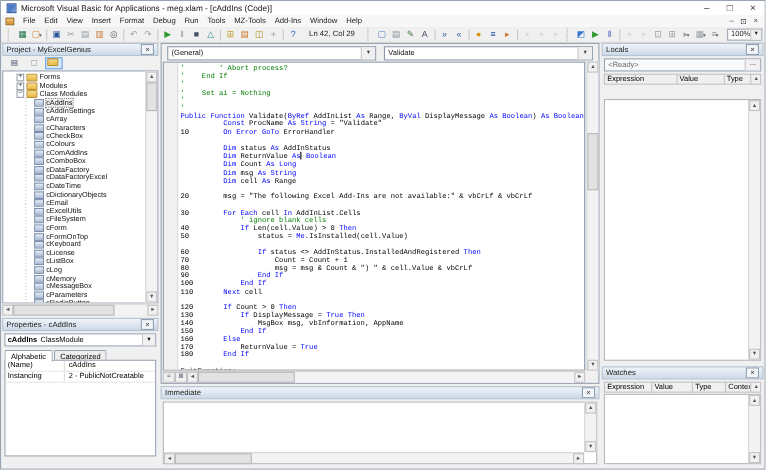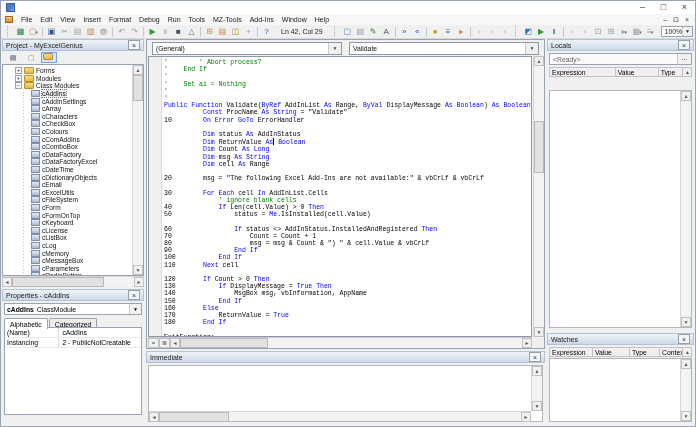--- a/index.html
+++ b/index.html
@@ -124,20 +124,21 @@
   .watches-hdr span:nth-child(1){flex:0 0 30%;} .watches-hdr span:nth-child(2){flex:0 0 26%;}
   .watches-hdr span:nth-child(3){flex:0 0 21%;} .watches-hdr span:nth-child(4){flex:1;}
 </style>
 </head>
 <body>
 
 <div class="win"></div>
 
 <div class="tbar">
   <span class="appicon"></span>
+  <span>Microsoft Visual Basic for Applications - meg.xlam - [cAddIns (Code)]</span>
   <span class="sp"></span>
   <span class="wc">–</span>
   <span class="wc">□</span>
   <span class="wc">×</span>
 </div>
 
 <div class="mbar">
   <span class="formicon"></span>
   <span id="menu-items" style="display:flex">
       <span class="mi">File</span>

